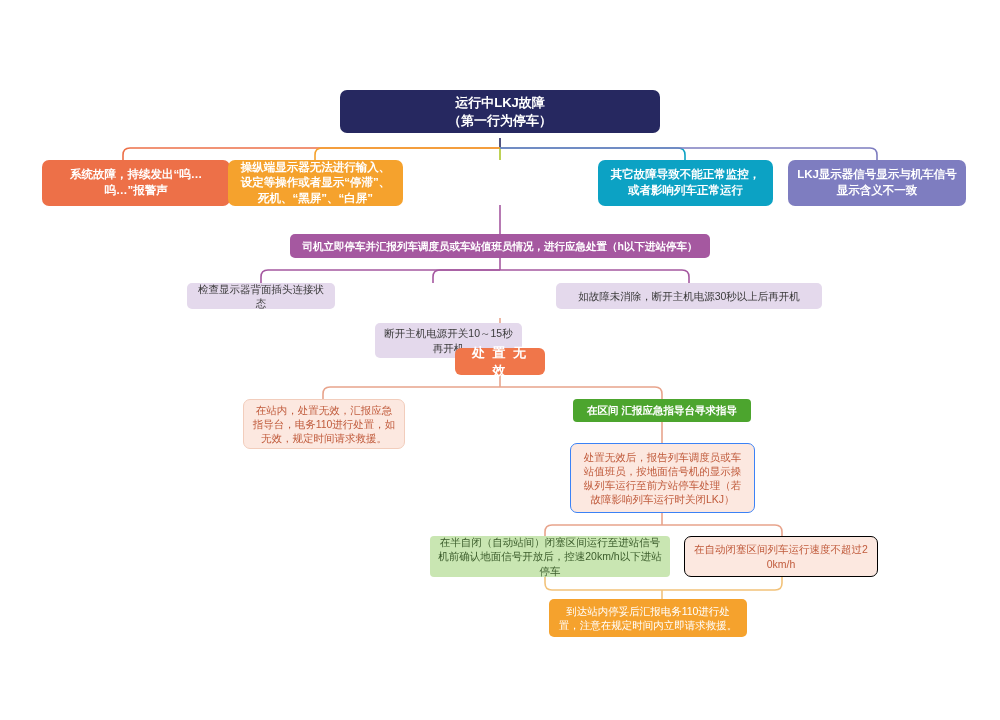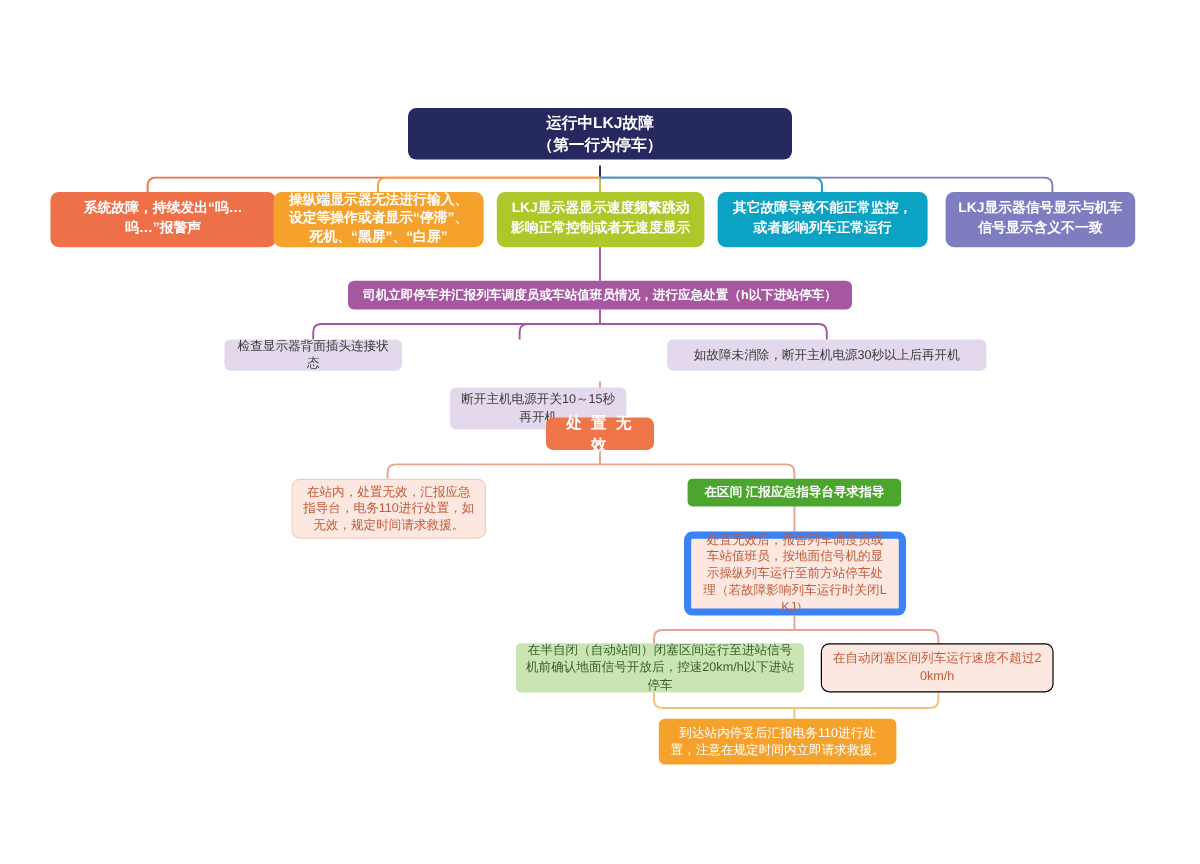--- a/index.html
+++ b/index.html
@@ -59,41 +59,40 @@
     <path d="M662 590 L662 599" stroke="#F2C27A"></path>
   </svg>
 
   <div class="node bold" style="left:340px;top:90px;width:320px;height:43px;background:#262860;color:#ffffff;font-size:13px;">运行中LKJ故障
 （第一行为停车）</div>
 
   <div class="node bold" style="left:42px;top:160px;width:188px;height:46px;background:#ED7048;color:#ffffff;font-size:11.5px;">系统故障，持续发出“呜…呜…”报警声</div>
 
   <div class="node bold" style="left:228px;top:160px;width:175px;height:46px;background:#F5A22D;color:#ffffff;font-size:11.5px;">操纵端显示器无法进行输入、设定等操作或者显示“停滞”、死机、“黑屏”、“白屏”</div>
 
-  <div class="node bold" style="left:414px;top:160px;width:173px;height:46px;background:#AEC72B;color:#ffffff;font-size:11.5px;">LKJ显示器显示速度频繁跳动影响正常控制或者无速度显示</div>
 
   <div class="node bold" style="left:598px;top:160px;width:175px;height:46px;background:#0CA2C4;color:#ffffff;font-size:11.5px;">其它故障导致不能正常监控，或者影响列车正常运行</div>
 
-  <div class="node bold" style="left:788px;top:160px;width:158px;height:46px;background:#7E7DC0;color:#ffffff;font-size:11.5px;">LKJ显示器信号显示与机车信号显示含义不一致</div>
+  <div class="node bold" style="left:788px;top:160px;width:178px;height:46px;background:#7E7DC0;color:#ffffff;font-size:11.5px;">LKJ显示器信号显示与机车信号显示含义不一致</div>
 
   <div class="node bold" style="left:290px;top:234px;width:420px;height:24px;background:#A558A0;color:#ffffff;font-size:10.5px;border-radius:5px;">司机立即停车并汇报列车调度员或车站值班员情况，进行应急处置（h以下进站停车）</div>
 
   <div class="node" style="left:187px;top:283px;width:148px;height:26px;background:#E4D9EC;color:#3b3b3b;font-size:10.5px;border-radius:5px;">检查显示器背面插头连接状态</div>
 
   <div class="node" style="left:375px;top:283px;width:147px;height:35px;background:#E4D9EC;color:#3b3b3b;font-size:10.5px;border-radius:5px;margin-top:40px;">断开主机电源开关10～15秒再开机</div>
 
   <div class="node" style="left:556px;top:283px;width:266px;height:26px;background:#E4D9EC;color:#3b3b3b;font-size:10.5px;border-radius:5px;">如故障未消除，断开主机电源30秒以上后再开机</div>
 
   <div class="node bold" style="left:455px;top:348px;width:90px;height:27px;background:#F0764A;color:#ffffff;font-size:13px;letter-spacing:2px;border-radius:6px;">处 置 无 效</div>
 
   <div class="node" style="left:243px;top:399px;width:162px;height:50px;background:#FCE8E0;color:#C05B3C;font-size:10.5px;border:1px solid #F2CDBC;">在站内，处置无效，汇报应急指导台，电务110进行处置，如无效，规定时间请求救援。</div>
 
   <div class="node bold" style="left:573px;top:399px;width:178px;height:23px;background:#4CA52E;color:#ffffff;font-size:10.5px;border-radius:4px;">在区间 汇报应急指导台寻求指导</div>
 
-  <div class="node" style="left:570px;top:443px;width:185px;height:70px;background:#FCE8E0;color:#C05B3C;font-size:10.5px;border:6px solid #3b82f6;">处置无效后，报告列车调度员或车站值班员，按地面信号机的显示操纵列车运行至前方站停车处理（若故障影响列车运行时关闭LKJ）</div>
+  <div class="node" style="left:570px;top:443px;width:185px;height:70px;background:#FCE8E0;color:#C05B3C;font-size:10.5px;border:1px solid #3b82f6;">处置无效后，报告列车调度员或车站值班员，按地面信号机的显示操纵列车运行至前方站停车处理（若故障影响列车运行时关闭LKJ）</div>
 
   <div class="node" style="left:430px;top:536px;width:240px;height:41px;background:#C9E6B2;color:#3b5c2b;font-size:10.5px;border-radius:4px;">在半自闭（自动站间）闭塞区间运行至进站信号机前确认地面信号开放后，控速20km/h以下进站停车</div>
 
   <div class="node" style="left:684px;top:536px;width:194px;height:41px;background:#FCE8E0;color:#C05B3C;font-size:10.5px;border:1px solid #000000;">在自动闭塞区间列车运行速度不超过20km/h</div>
 
   <div class="node" style="left:549px;top:599px;width:198px;height:38px;background:#F5A22D;color:#ffffff;font-size:10.5px;border-radius:5px;">到达站内停妥后汇报电务110进行处置，注意在规定时间内立即请求救援。</div>
 
 </div>
 
 </body></html>

